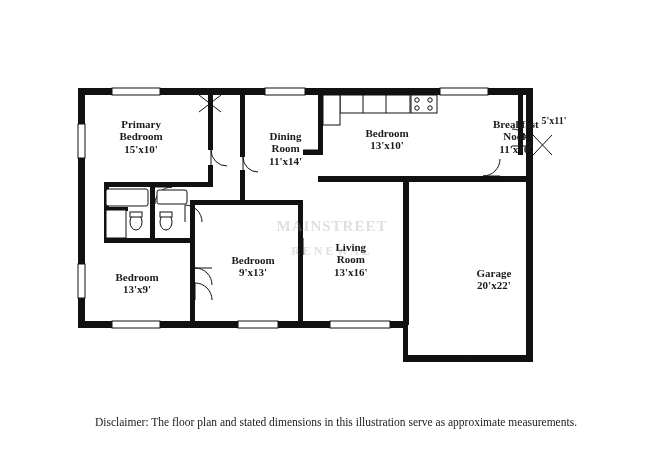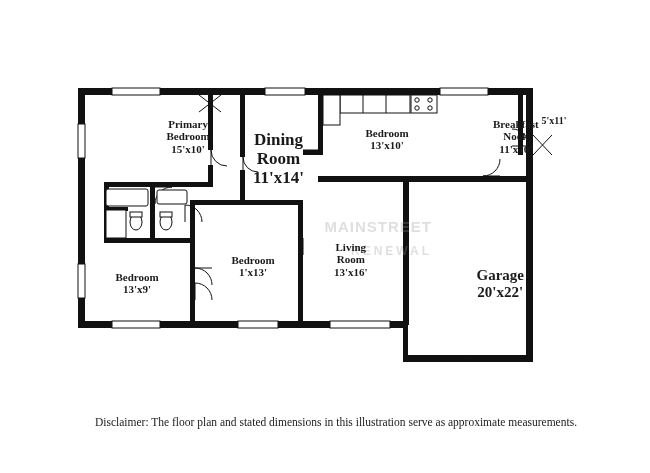--- a/index.html
+++ b/index.html
@@ -41,24 +41,24 @@
     font-family: "Liberation Serif", serif;
     font-size: 11.5px;
     color: #1a1a1a;
     line-height: 1.45;
     padding-left: 22px;
   }
   .watermark {
     position: absolute;
     pointer-events: none;
     color: rgba(150,150,150,0.30);
-    font-family: Liberation Sans, sans-serif;
+    font-family: Liberation Serif, serif;
     font-weight: bold;
     letter-spacing: 1px;
-    text-align: right;
+    text-align: center;
   }
   .wm-main { font-size: 15px; }
   .wm-sub { font-size: 12px; letter-spacing: 3px; }
 </style>
 </head>
 <body>
 
 <svg id="floorplan" viewBox="0 0 650 473">
 
   <rect x="0" y="0" width="650" height="473" fill="#ffffff"></rect>
@@ -205,26 +205,26 @@
   <g stroke="#111111" stroke-width="1" fill="none">
     <line x1="408" y1="357" x2="462" y2="357"></line>
     <line x1="470" y1="357" x2="526" y2="357"></line>
   </g>
 </svg>
 
 <div class="watermark wm-main" style="left:232px; top:218px; width:200px;">MAINSTREET</div>
 <div class="watermark wm-sub" style="left:232px; top:244px; width:200px;">RENEWAL</div>
 
 <div id="labels">
-    <div class="room-label" style="font-size: 11px; left: 119.5px; top: 118px; margin-left: 47px;">
+    <div class="room-label" style="font-size: 11px; left: 119.5px; top: 118px;">
       <span class="ln">Primary</span>
       <span class="ln">Bedroom</span>
       <span class="ln">15'x10'</span>
     </div>
-    <div class="room-label" style="font-size: 17px; left: 253px; top: 130px;">
+    <div class="room-label" style="font-size: 11px; left: 269px; top: 130px;">
       <span class="ln">Dining</span>
       <span class="ln">Room</span>
       <span class="ln">11'x14'</span>
     </div>
     <div class="room-label" style="font-size: 11px; left: 365.5px; top: 127px;">
       <span class="ln">Bedroom</span>
       <span class="ln">13'x10'</span>
     </div>
     <div class="room-label" style="font-size: 11px; left: 453px; top: 118px; margin-left: 40px;">
       <span class="ln">Breakfast</span>
@@ -233,28 +233,28 @@
     </div>
     <div class="room-label" style="font-size: 10px; left: 541.5px; top: 115px;">
       <span class="ln">5'x11'</span>
     </div>
     <div class="room-label" style="font-size: 11px; left: 115.5px; top: 271px;">
       <span class="ln">Bedroom</span>
       <span class="ln">13'x9'</span>
     </div>
     <div class="room-label" style="font-size: 11px; left: 231.5px; top: 254px;">
       <span class="ln">Bedroom</span>
-      <span class="ln">1'x13'</span>
+      <span class="ln">9'x13'</span>
     </div>
     <div class="room-label" style="font-size: 11px; left: 334px; top: 241px;">
       <span class="ln">Living</span>
       <span class="ln">Room</span>
       <span class="ln">13'x16'</span>
     </div>
-    <div class="room-label" style="font-size: 15px; left: 476.5px; top: 267px;">
+    <div class="room-label" style="font-size: 11px; left: 476.5px; top: 267px;">
       <span class="ln">Garage</span>
       <span class="ln">20'x22'</span>
     </div>
   </div>
 
 <div class="disclaimer">
   <div>Disclaimer: The floor plan and stated dimensions in this illustration serve as approximate measurements.</div>
 </div>
 
 </body></html>

